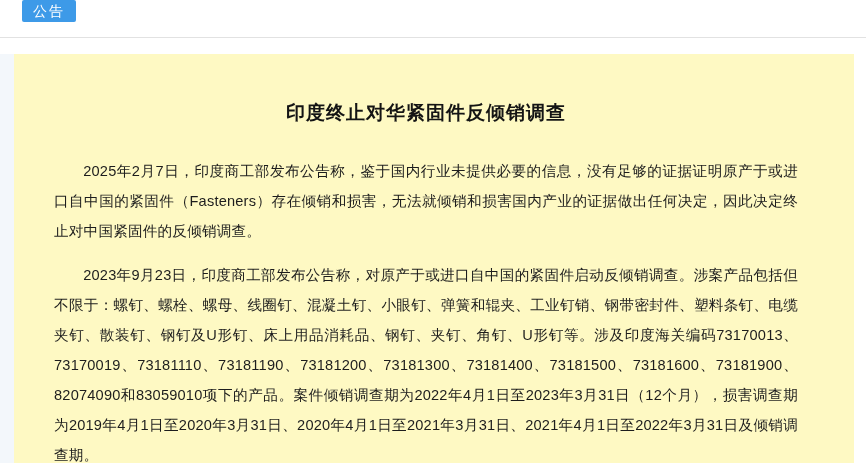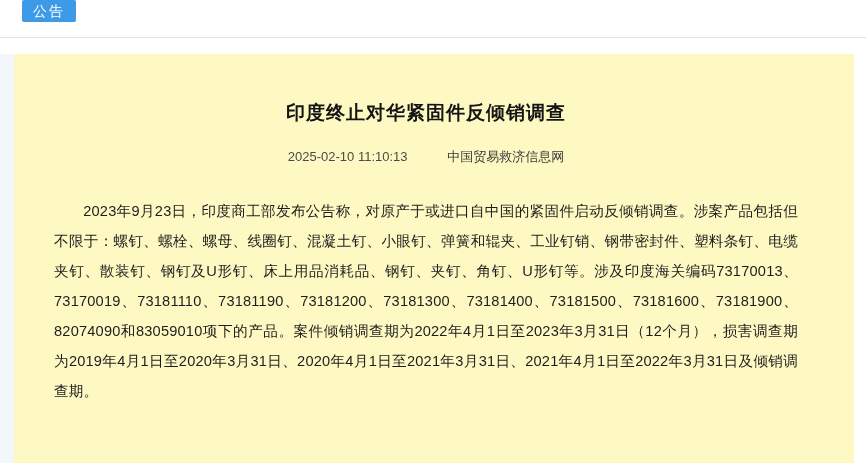--- a/index.html
+++ b/index.html
@@ -99,25 +99,22 @@
   <div class="badge-row">
     <div class="badge">公告</div>
   </div>
 
   <div class="divider"></div>
 
   <div class="content">
     <div class="inner">
       <h1 class="title">印度终止对华紧固件反倾销调查</h1>
 
-      <div class="meta">
-        <span class="date">2025-02-10 11:10:13</span>
-        <span class="source">中国贸易救济信息网</span>
-      </div>
 
       <div class="body">
+        <p class="para">2025年2月7日，印度商工部发布公告称，鉴于国内行业未提供必要的信息，没有足够的证据证明原产于或进口自中国的紧固件（Fasteners）存在倾销和损害，无法就倾销和损害国内产业的证据做出任何决定，因此决定终止对中国紧固件的反倾销调查。</p>
         <p class="para">2023年9月23日，印度商工部发布公告称，对原产于或进口自中国的紧固件启动反倾销调查。涉案产品包括但不限于：螺钉、螺栓、螺母、线圈钉、混凝土钉、小眼钉、弹簧和辊夹、工业钉销、钢带密封件、塑料条钉、电缆夹钉、散装钉、钢钉及U形钉、床上用品消耗品、钢钉、夹钉、角钉、U形钉等。涉及印度海关编码73170013、73170019、73181110、73181190、73181200、73181300、73181400、73181500、73181600、73181900、82074090和83059010项下的产品。案件倾销调查期为2022年4月1日至2023年3月31日（12个月），损害调查期为2019年4月1日至2020年3月31日、2020年4月1日至2021年3月31日、2021年4月1日至2022年3月31日及倾销调查期。</p>
       </div>
 
     </div>
   </div>
 
 </div>
 
 </body></html>

